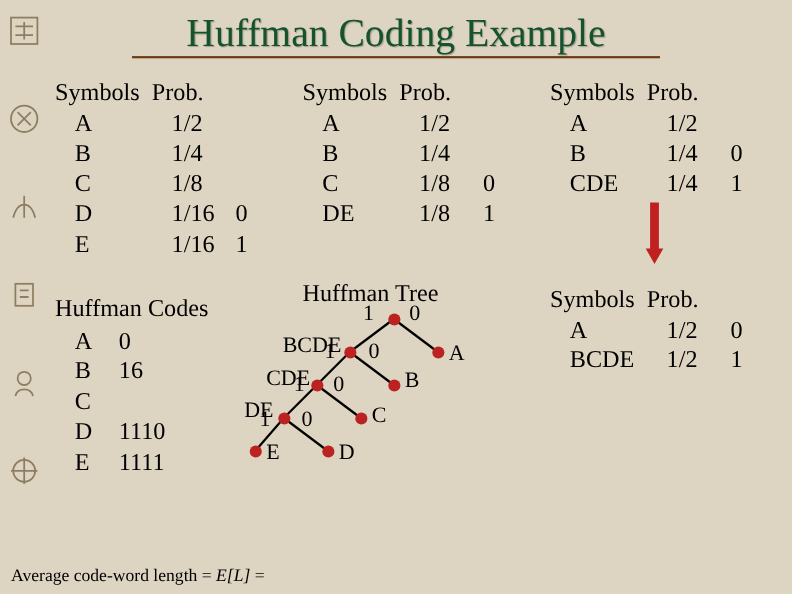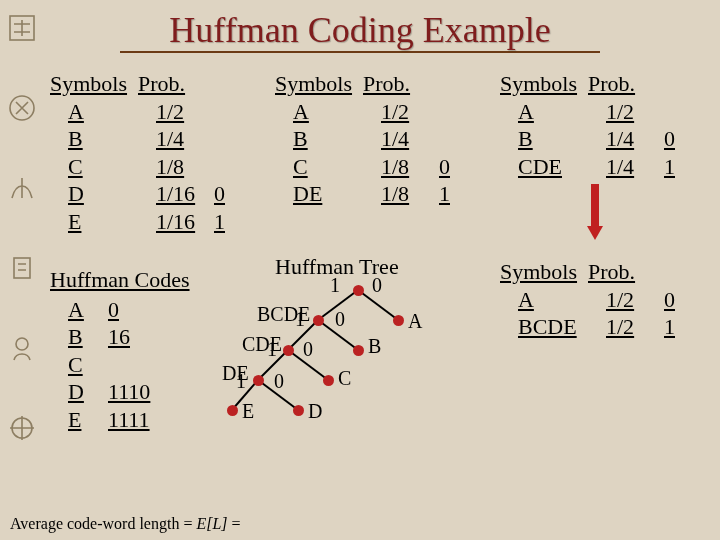--- a/index.html
+++ b/index.html
@@ -20,39 +20,38 @@
     width: 40px;
     display: flex;
     flex-direction: column;
     gap: 44px;
   }
   .deco-col svg { opacity: 0.7; }
   .title {
     text-align: center;
     font-size: 36px;
     font-weight: normal;
-    color: #7f1d1d;
+    color: #14532d;
     padding-top: 10px;
     text-shadow: 1px 1px 1px rgba(0,0,0,0.25);
     border-bottom: 2px solid #6b3a14;
     width: 480px;
     margin: 0 auto 8px auto;
     line-height: 1.15;
   }
   .content {
     position: absolute;
     left: 50px;
     top: 70px;
     width: 660px;
     font-size: 22px;
   }
   .tbl {
     position: absolute;
     line-height: 1.25;
-    text-decoration: underline;
   }
   .tbl .row { display: flex; }
   .tbl .c1 { width: 88px; }
   .tbl .c2 { width: 58px; }
   .tbl .bit { width: 16px; }
   .hdr { font-weight: normal; }
   .codes .c1 { width: 40px; }
   .codes .c2 { width: 60px; }
   .ht-title {
     position: absolute;

